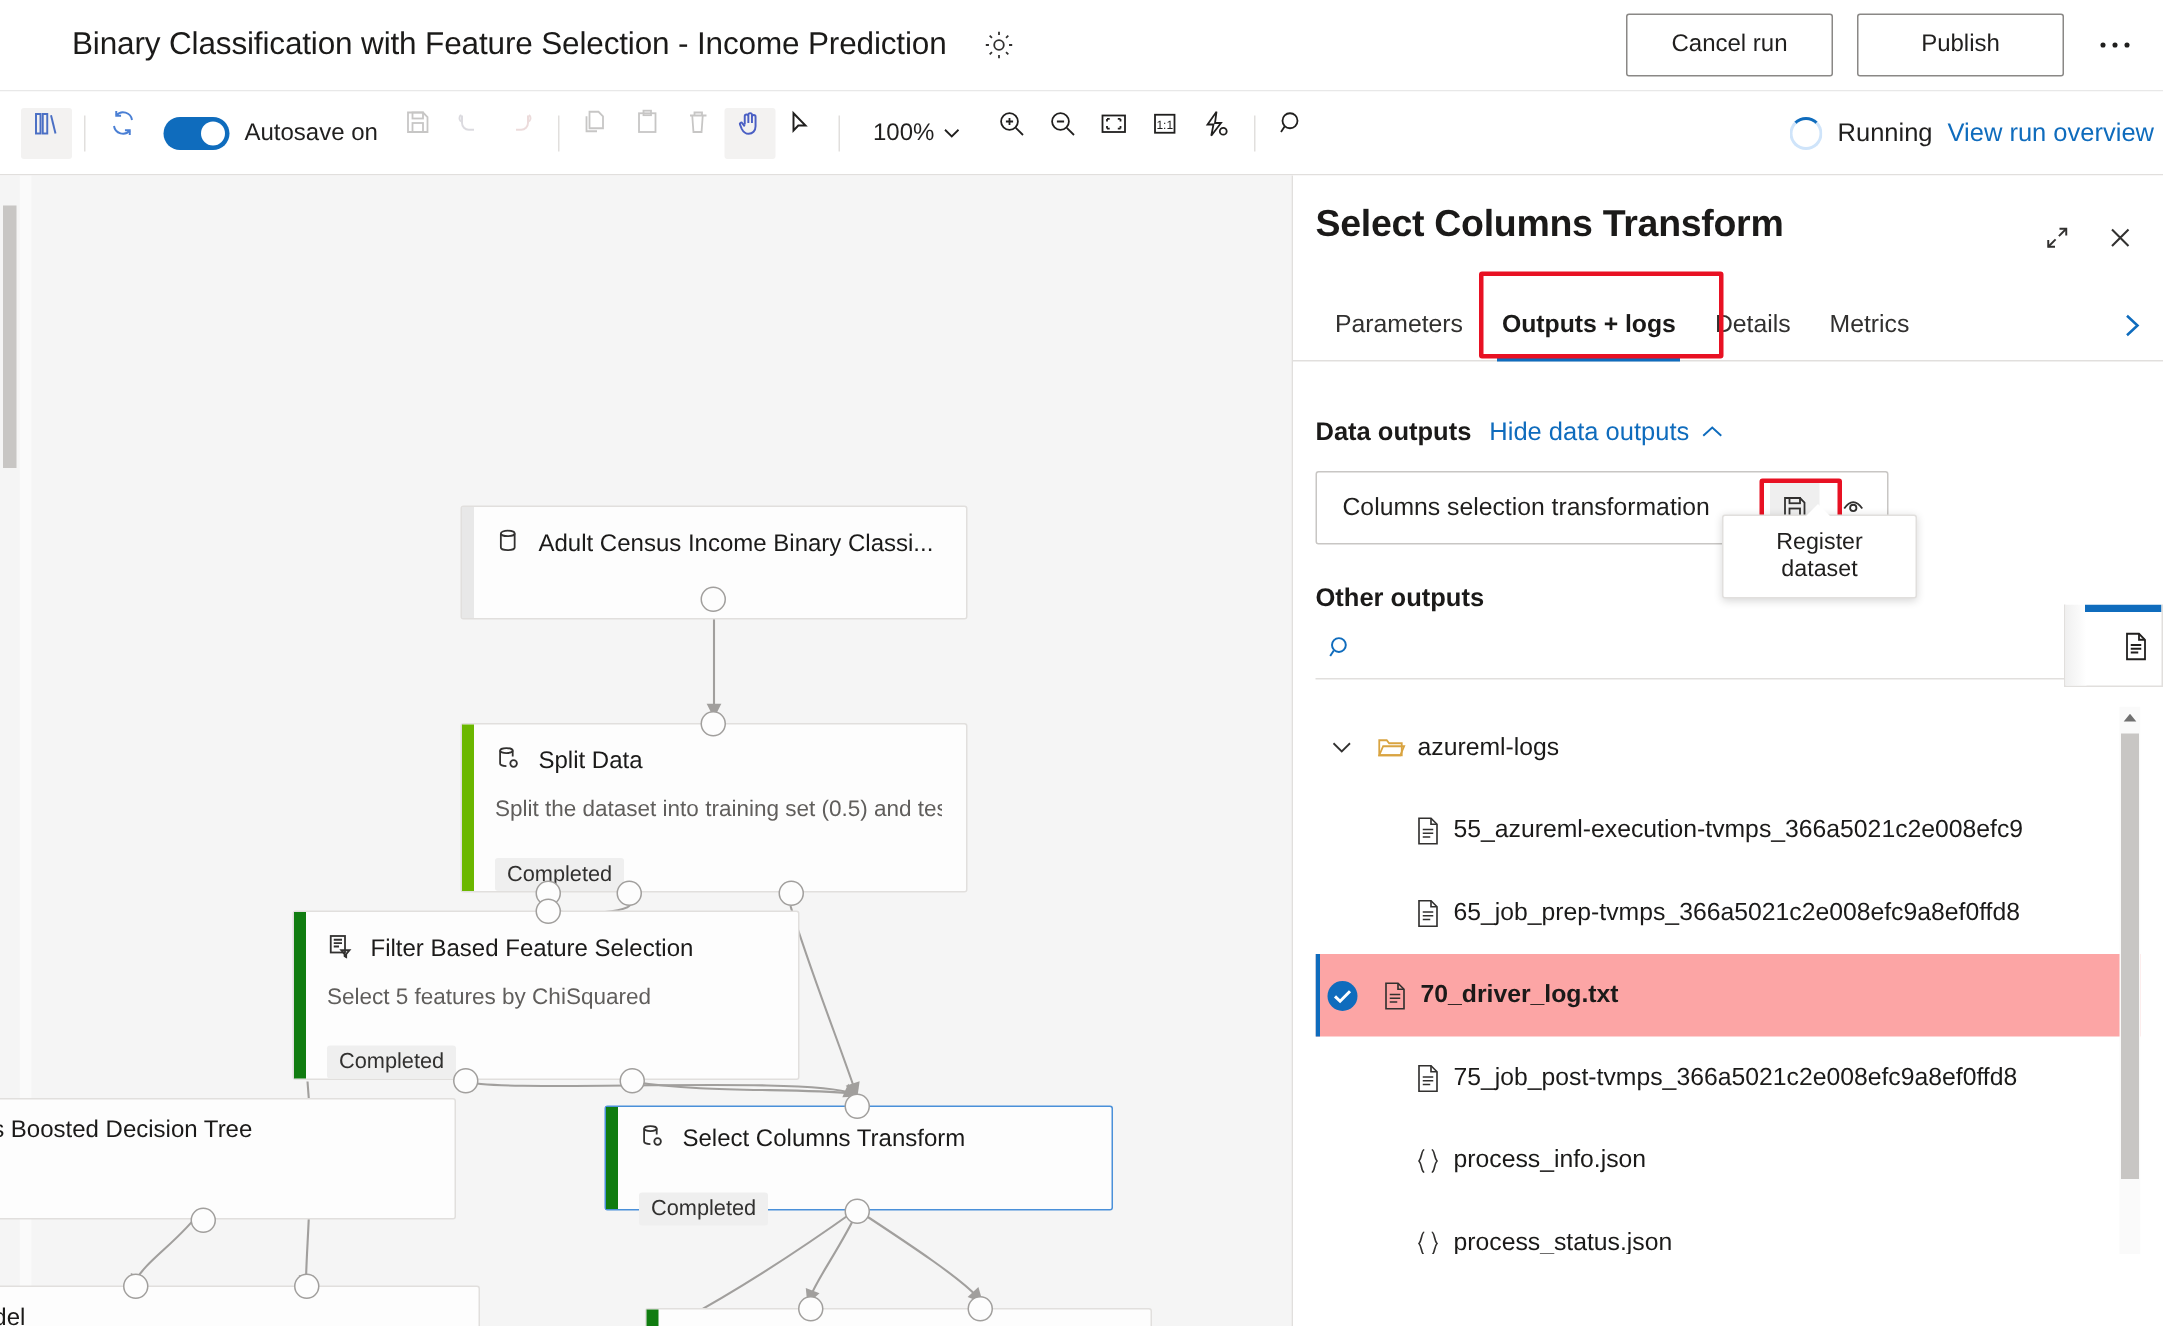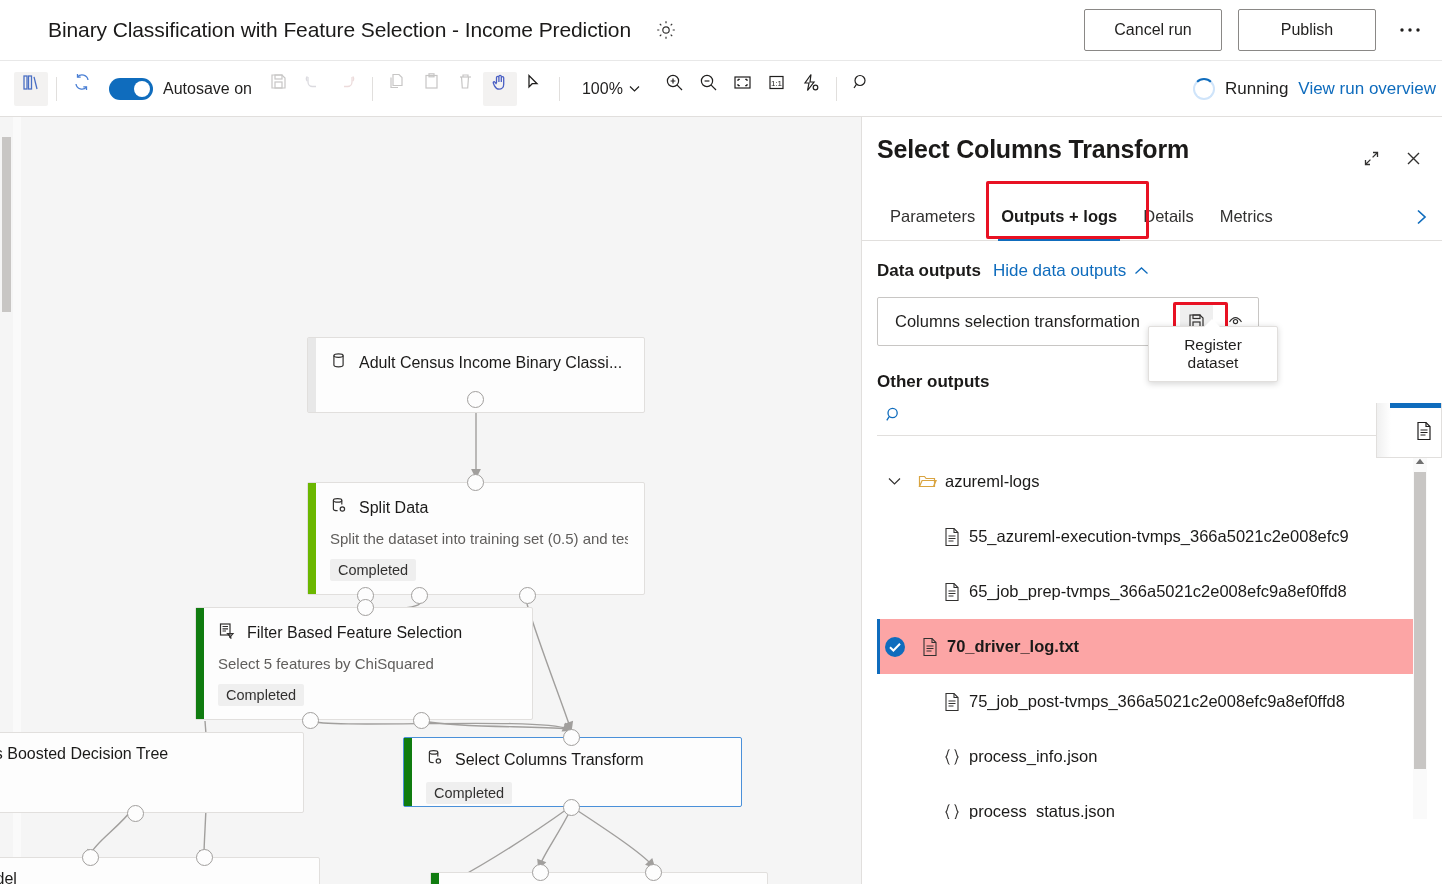--- a/index.html
+++ b/index.html
@@ -111,21 +111,21 @@
   .node-inner { padding:14px 16px 12px 22px; }
   .node-title {
     display:flex; align-items:center; gap:12px;
     font-size:16px; color:#1b1a19; font-weight:400;
     white-space:nowrap; overflow:hidden;
   }
   .node-desc {
     font-size:15px; color:#605e5c; margin-top:12px; white-space:nowrap; overflow:hidden;
   }
   .node-status {
-    display:inline-block; margin-top:12px; padding:3px 8px;
+    display:inline-block; margin-top:24px; padding:3px 8px;
     background:#efefef; border-radius:2px; font-size:14.5px; color:#323130;
   }
   .port {
     position:absolute; width:17px; height:17px; border-radius:50%;
     background:#fdfdfd; border:1.5px solid #a19f9d;
   }
   #edges { position:absolute; left:0; top:0; width:861px; height:767px; pointer-events:none; }
 
   
   #rightpanel {
@@ -162,21 +162,21 @@
     margin-left:auto; padding-right:12px; color:#0f6cbd; cursor:pointer;
     display:flex; align-items:center;
   }
   #tab-highlight {
     position:absolute; left:124px; top:-12px; width:163px; height:58px;
     border:3px solid #e81123; border-radius:2px; pointer-events:none;
   }
 
   #panel-body { padding:0 15px; position:relative; }
   #data-outputs-row {
-    display:flex; align-items:center; gap:12px; margin-top:20px;
+    display:flex; align-items:center; gap:12px; margin-top:37px;
   }
   #data-outputs-label { font-size:17px; font-weight:600; color:#1b1a19; }
   #hide-data-outputs {
     font-size:17px; color:#0f6cbd; cursor:pointer; display:flex; align-items:center; gap:8px;
   }
   #data-output-card {
     margin-top:16px; height:49px; border:1px solid #c8c6c4; border-radius:2px;
     display:flex; align-items:center; width:382px; position:relative;
   }
   #data-output-name { font-size:16.5px; color:#201f1e; padding-left:17px; flex:1; white-space:nowrap; }

